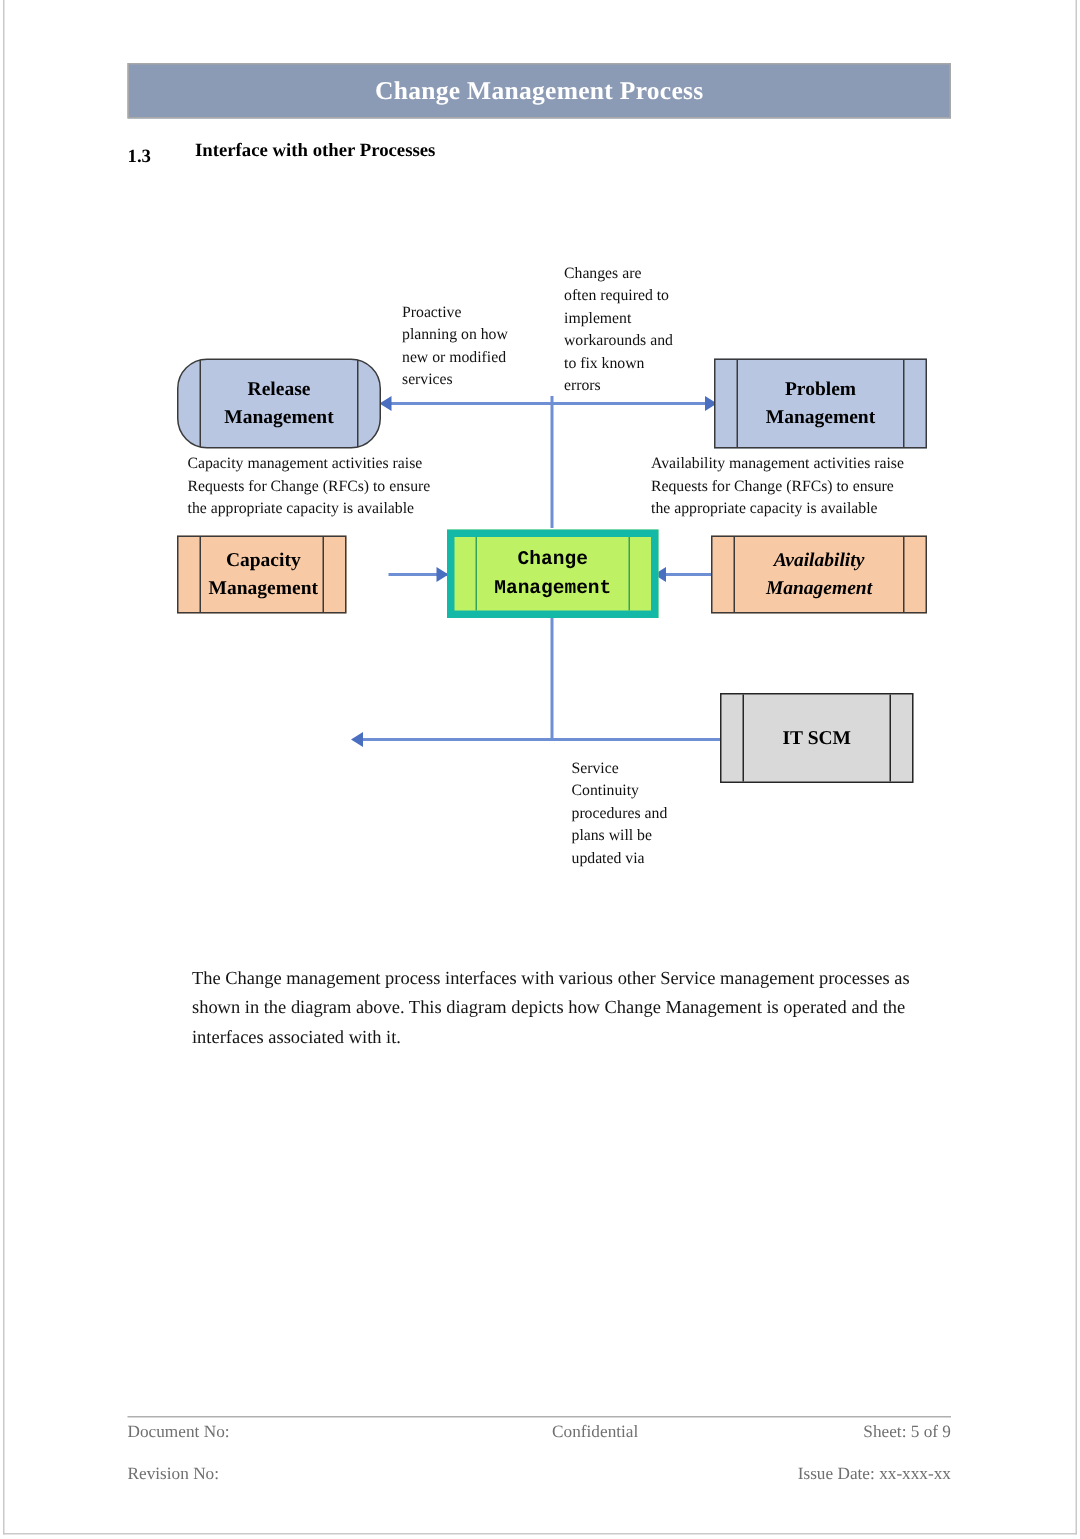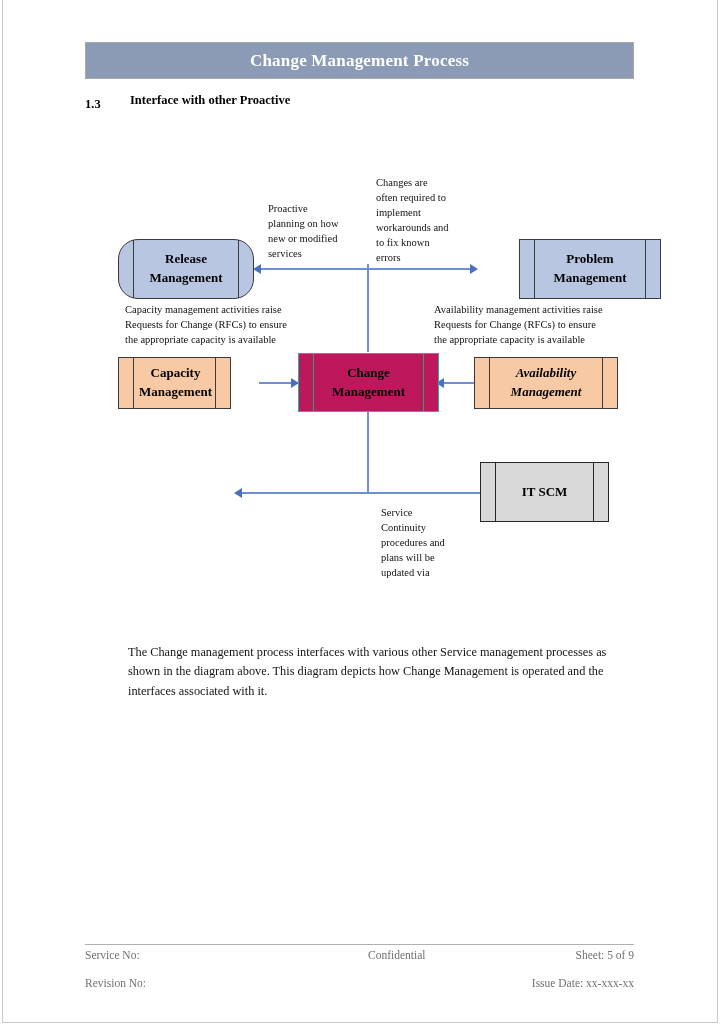--- a/index.html
+++ b/index.html
@@ -113,22 +113,23 @@
   }
   .pbox.peach .rule { background: #3a3a3a; }
 
   .pbox.gray {
     background: #d9d9d9;
     border: 1px solid #262626;
   }
   .pbox.gray .rule { background: #262626; }
 
   .pbox.green {
-    background: #be185d;
-    border: 1px solid #14b8a6;
+    background: #bef264;
+    border: 5px solid #14b8a6;
+    font-family: Liberation Mono, monospace;
   }
   .pbox.green .rule { background: #35a35c; }
   .pbox.green .pbox-label { color: #000; }
 
   
   .conn {
     position: absolute;
     background: #6e8fd4;
   }
   .conn.h { height: 2px; }
@@ -205,21 +206,21 @@
 <body>
 
 <div class="page-frame"></div>
 
 <div class="doc-header">
   <span class="doc-header-title">Change Management Process</span>
 </div>
 
 <div class="section-heading">
   <span class="section-num">1.3</span>
-  <span class="section-title">Interface with other Proactive</span>
+  <span class="section-title">Interface with other Processes</span>
 </div>
 
 <div class="diagram">
 
   <div class="conn v" style="left:367px; top:264px; height:88px;"></div>
 
   <div class="conn h" style="left:259px; top:268px; width:216px;"></div>
   <div class="arrow left" style="left:253px; top:264px;"></div>
   <div class="arrow right" style="left:470px; top:264px;"></div>
 
@@ -235,21 +236,21 @@
   <div class="arrow left" style="left:234px; top:488px;"></div>
   <div class="arrow right" style="left:490px; top:488px;"></div>
 
   <div class="pbox blue" style="left:118px; top:239px; width:136px; height:60px;border-radius:20px;">
     <span class="rule l"></span>
     <span class="rule r"></span>
     <span class="pbox-label" style="white-space:pre-line;">Release
 Management</span>
   </div>
 
-  <div class="pbox blue" style="left:476px; top:239px; width:142px; height:60px;margin-left:43px;">
+  <div class="pbox blue" style="left:476px; top:239px; width:142px; height:60px;">
     <span class="rule l"></span>
     <span class="rule r"></span>
     <span class="pbox-label" style="white-space:pre-line;">Problem
 Management</span>
   </div>
 
   <div class="pbox peach" style="left:118px; top:357px; width:113px; height:52px;justify-content:flex-end;">
     <span class="rule l"></span>
     <span class="rule r"></span>
     <span class="pbox-label" style="white-space:pre-line;">Capacity
@@ -304,21 +305,21 @@
 plans will be
 updated via</div>
 
 </div>
 
 <div class="body-para">The Change management process interfaces with various other Service management processes as shown in the diagram above. This diagram depicts how Change Management is operated and the interfaces associated with it.</div>
 
 <div class="footer">
   <div class="footer-rule"></div>
   <div class="footer-row r1">
-    <span class="footer-cell l">Service No:</span>
+    <span class="footer-cell l">Document No:</span>
     <span class="footer-spacer"></span>
     <span class="footer-cell c" style="margin-right:150px;">Confidential</span>
     <span class="footer-cell r">Sheet: 5 of 9</span>
   </div>
   <div class="footer-row r2">
     <span class="footer-cell l">Revision No:</span>
     <span class="footer-spacer"></span>
     <span class="footer-cell r">Issue Date: xx-xxx-xx</span>
   </div>
 </div>

